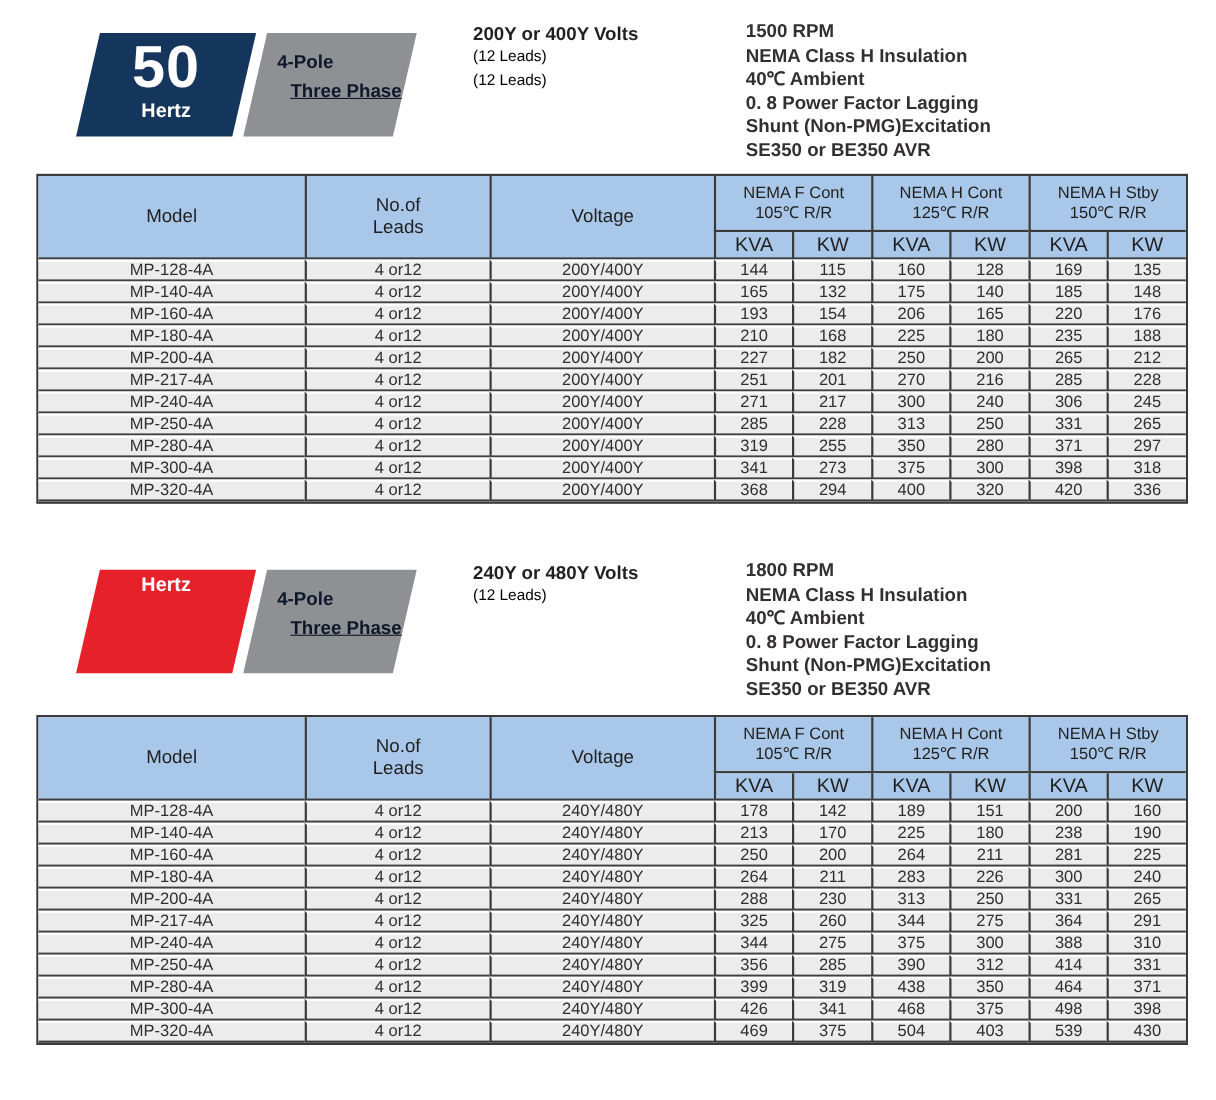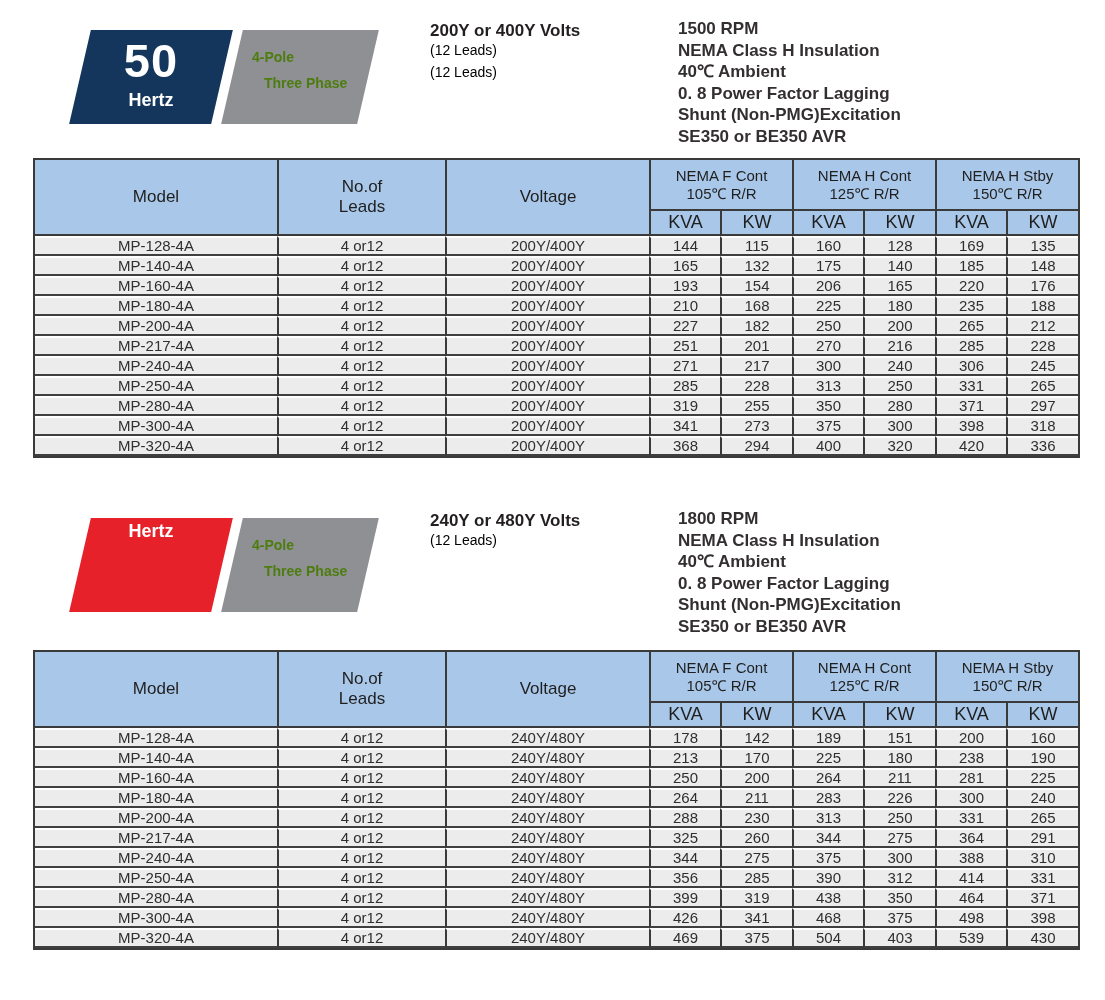--- a/index.html
+++ b/index.html
@@ -24,36 +24,36 @@
   .badge-main {
     position: absolute; left: 22px; top: 0;
     width: 142px; height: 94px;
     transform: skewX(-13deg);
   }
   .badge-main-text {
     position: absolute; left: 22px; top: 0;
     width: 142px; height: 94px;
     text-align: center; color: #ffffff;
   }
-  .badge-freq { font-size: 47px; font-weight: bold; line-height: 52px; margin-top: 5px; letter-spacing: 1px; text-align: center; }
+  .badge-freq { font-size: 54px; font-weight: bold; line-height: 52px; margin-top: 5px; letter-spacing: 1px; text-align: center; }
   .badge-unit { font-size: 18px; font-weight: bold; line-height: 20px; margin-top: 3px; }
 
   .badge-gray {
     position: absolute; left: 174px; top: 0;
     width: 136px; height: 94px;
     background: #8E9093;
     transform: skewX(-13deg);
   }
   .badge-gray-text {
     position: absolute; left: 174px; top: 0;
     width: 150px; height: 94px;
-    color: #4d7c0f; font-weight: bold; font-size: 14px;
+    color: #0f172a; font-weight: bold; font-size: 17px;
     padding: 14px 0 0 20px; line-height: 26px;
   }
-  .badge-gray-text .line2 { padding-left: 12px; }
+  .badge-gray-text .line2 { padding-left: 12px; text-decoration: underline; }
 
   .volts-block { position: absolute; left: 405px; width: 265px; margin-left: 25px; }
   .sec-head.h1 .volts-block { top: 20px; }
   .sec-head.h2 .volts-block { top: 52px; }
   .volts-block div.b { font-size: 17px; font-weight: bold; color: #231f20; line-height: 21px; }
   .volts-block div:not(.b) { font-size: 14px; color: #000000; line-height: 19px; margin-bottom: 3px; }
 
   .specs-block { position: absolute; left: 678px; width: 400px; }
   .sec-head.h1 .specs-block { top: 18px; }
   .sec-head.h2 .specs-block { top: 50px; }

